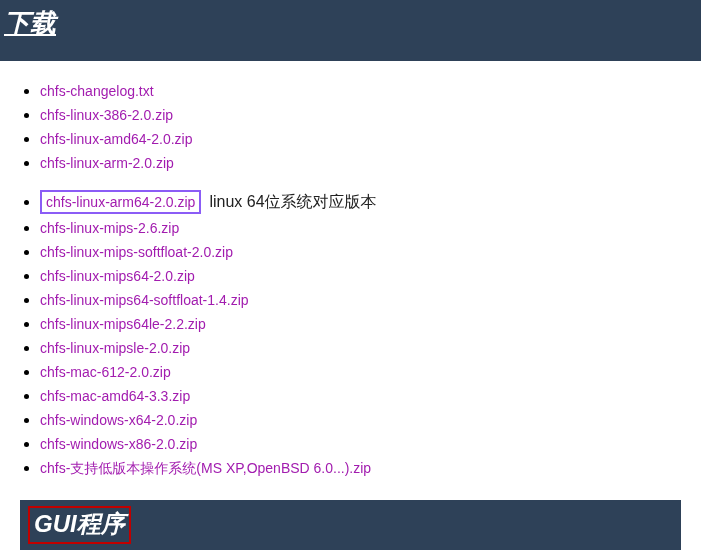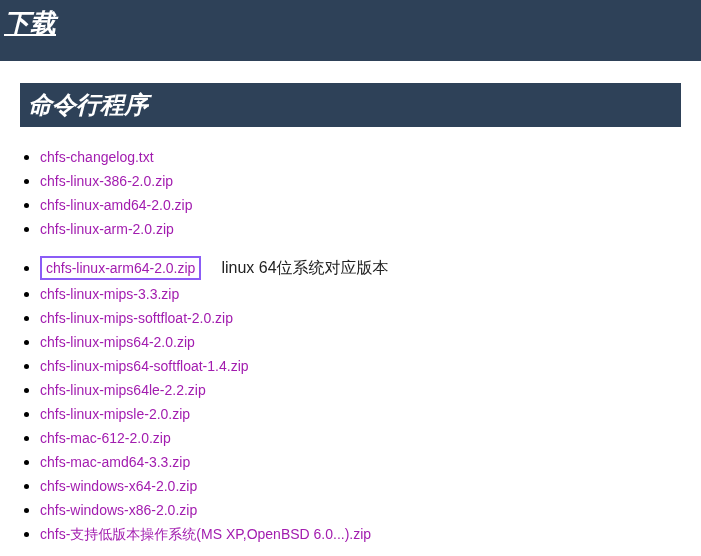--- a/index.html
+++ b/index.html
@@ -56,42 +56,39 @@
       margin-top: 13px;
     }
     .download-link.boxed {
       border: 2px solid #8b5cf6;
       padding: 0 4px;
       display: inline-block;
     }
     .annotation {
       color: #222222;
       font-size: 16px;
-      margin-left: 20px;
+      margin-left: 8px;
     }
   </style>
 </head>
 <body>
 
 <div class="page-header">
   <span class="page-title">下载</span>
 </div>
 
 <div class="content">
 
-  <div class="section-header">
-    <span class="section-title">命令行程序</span>
-  </div>
   <ul class="download-list" id="cli-list">
       <li><a class="download-link" href="#">chfs-changelog.txt</a></li>
       <li><a class="download-link" href="#">chfs-linux-386-2.0.zip</a></li>
       <li><a class="download-link" href="#">chfs-linux-amd64-2.0.zip</a></li>
       <li><a class="download-link" href="#">chfs-linux-arm-2.0.zip</a></li>
       <li><a class="download-link boxed" href="#">chfs-linux-arm64-2.0.zip</a><span class="annotation">linux 64位系统对应版本</span></li>
-      <li><a class="download-link" href="#">chfs-linux-mips-3.3.zip</a></li>
+      <li><a class="download-link" href="#">chfs-linux-mips-2.6.zip</a></li>
       <li><a class="download-link" href="#">chfs-linux-mips-softfloat-2.0.zip</a></li>
       <li><a class="download-link" href="#">chfs-linux-mips64-2.0.zip</a></li>
       <li><a class="download-link" href="#">chfs-linux-mips64-softfloat-1.4.zip</a></li>
       <li><a class="download-link" href="#">chfs-linux-mips64le-2.2.zip</a></li>
       <li><a class="download-link" href="#">chfs-linux-mipsle-2.0.zip</a></li>
       <li><a class="download-link" href="#">chfs-mac-612-2.0.zip</a></li>
       <li><a class="download-link" href="#">chfs-mac-amd64-3.3.zip</a></li>
       <li><a class="download-link" href="#">chfs-windows-x64-2.0.zip</a></li>
       <li><a class="download-link" href="#">chfs-windows-x86-2.0.zip</a></li>
       <li><a class="download-link" href="#">chfs-支持低版本操作系统(MS XP,OpenBSD 6.0...).zip</a></li>

